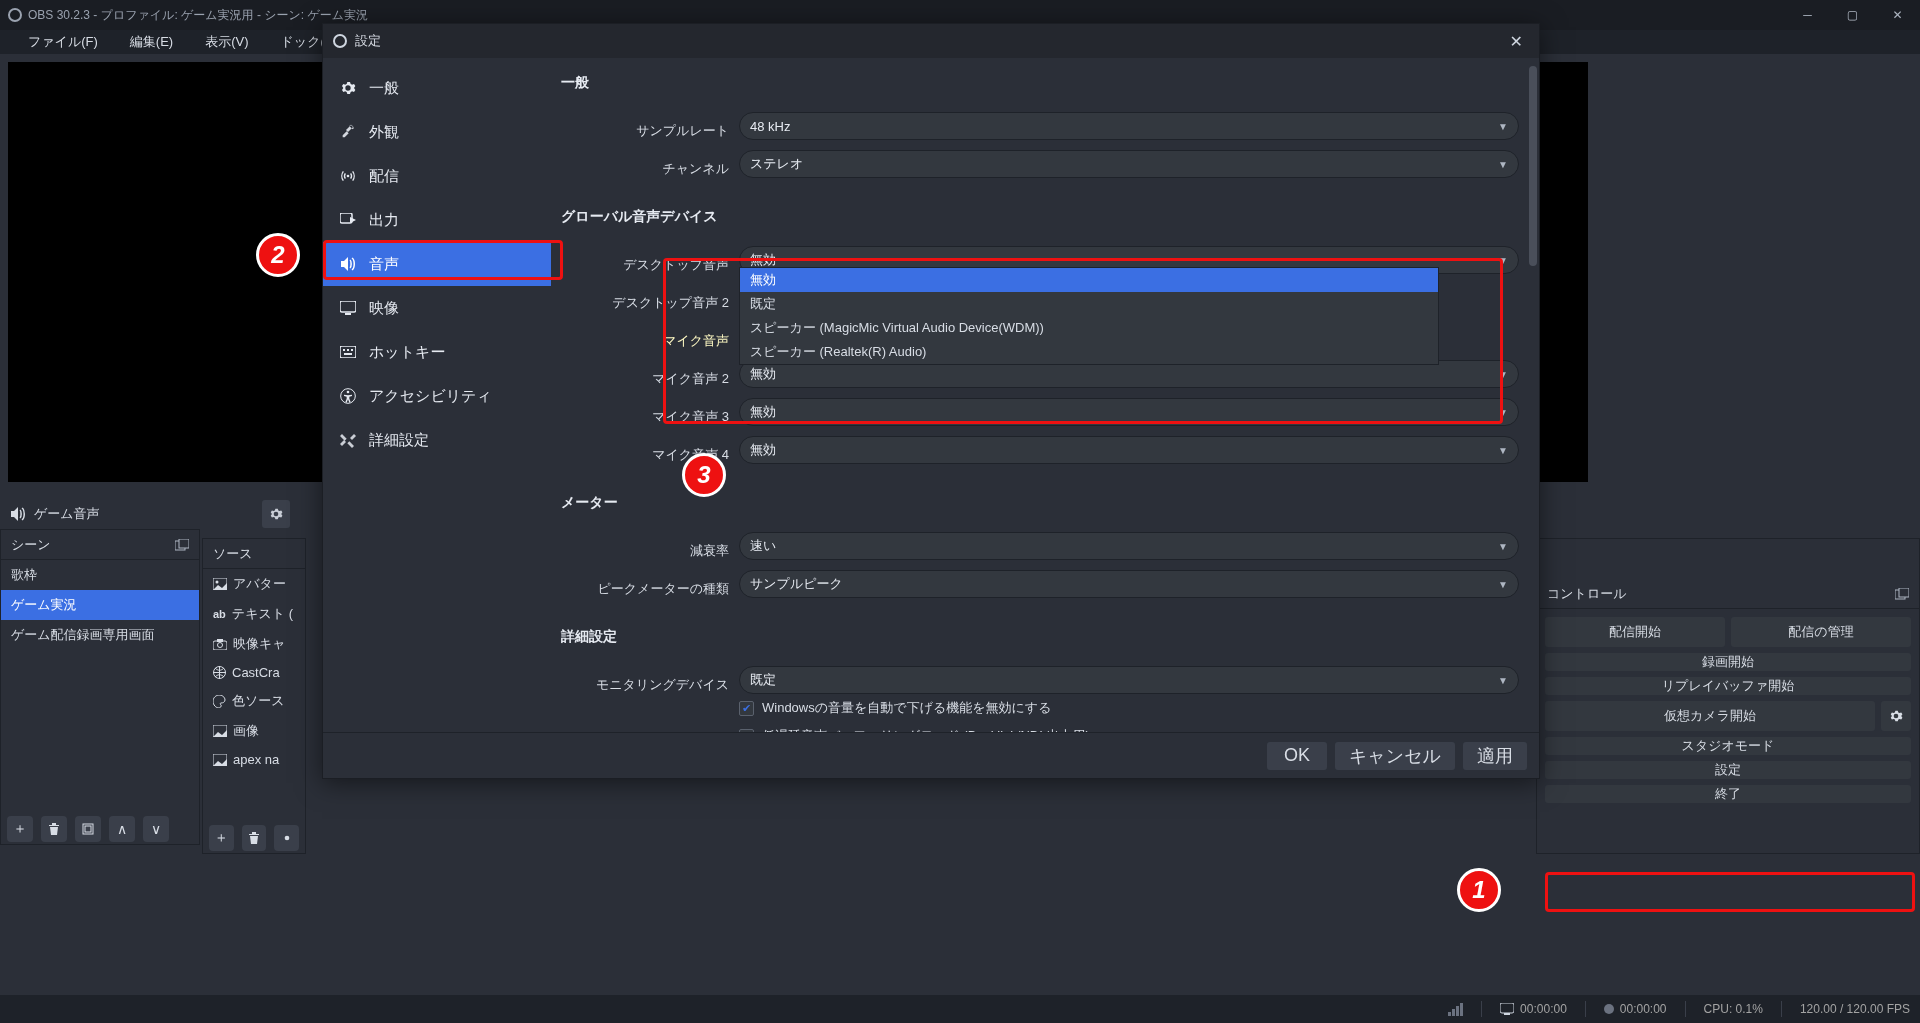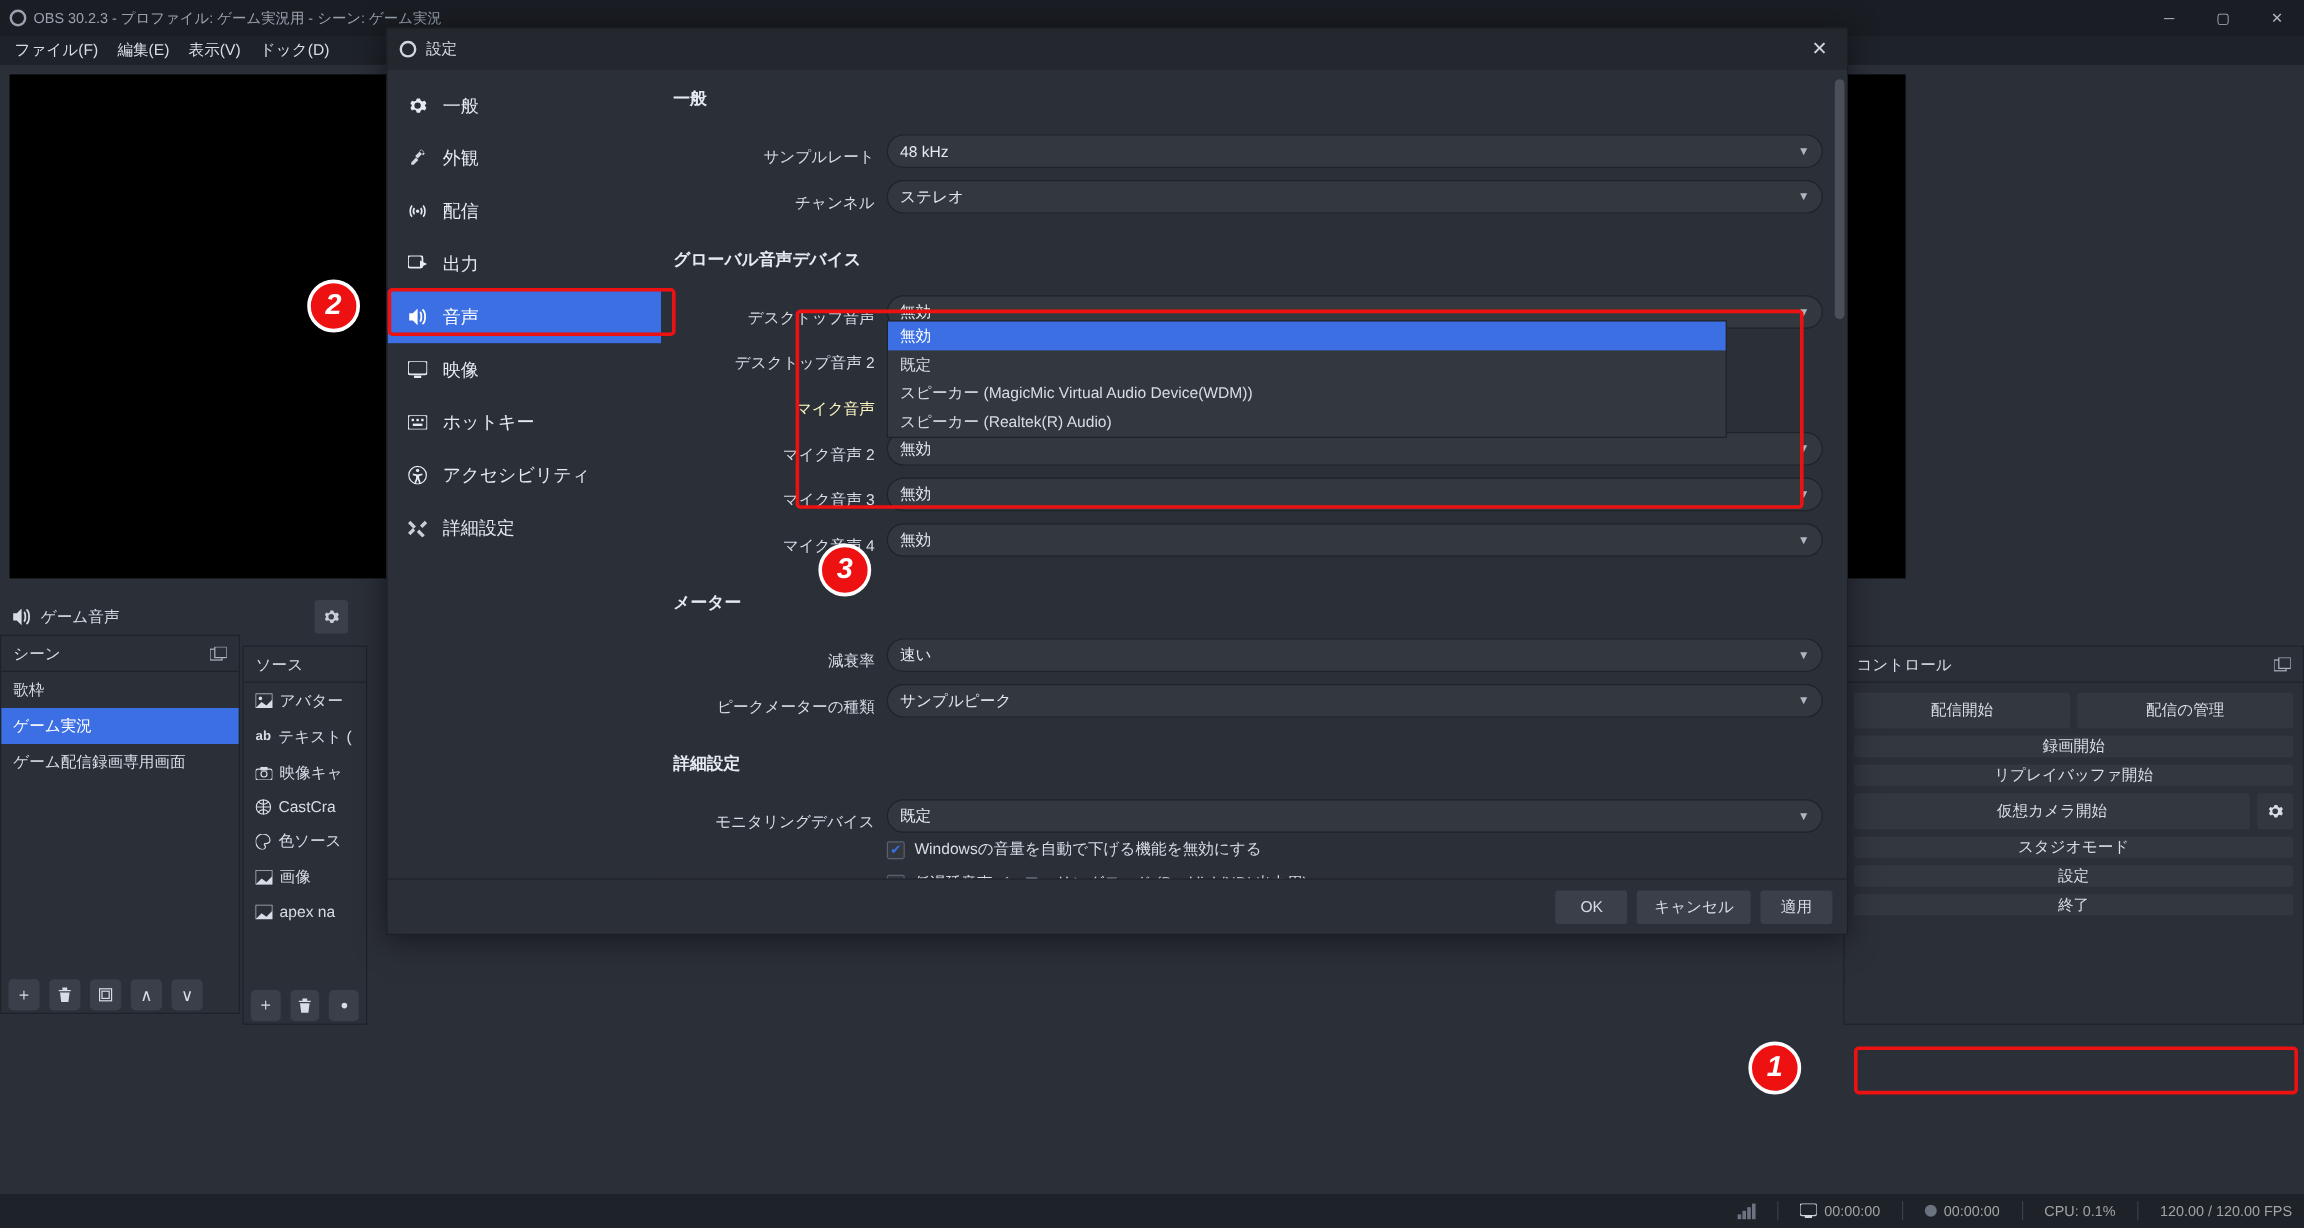--- a/index.html
+++ b/index.html
@@ -7,21 +7,21 @@
 body { transform-origin: top left; }
 
 
 .titlebar { height: 30px; background: #1a1d23; display: flex; align-items: center; padding-left: 8px; font-size: 12px; color: #9aa2af; }
 .titlebar .logo { width: 14px; height: 14px; border-radius: 50%; border: 2px solid #9aa2af; margin-right: 6px; }
 .titlebar .winctl { margin-left: auto; display: flex; }
 .titlebar .winctl div { width: 45px; height: 30px; display: flex; align-items: center; justify-content: center; color: #aeb6c2; }
 
 
 .menubar { height: 24px; background: #1e2229; display: flex; align-items: center; padding-left: 4px; font-size: 13px; }
-.menubar span { padding: 2px 8px; color: #d8dde5; }
+.menubar span { padding: 2px 8px; color: #d8dde5; margin-left: 16px; }
 
 
 .main { position: relative; height: calc(1023px - 30px - 24px - 28px); background: #2b2f38; }
 .preview-black { position: absolute; left: 8px; top: 8px; width: calc(100% - 340px); height: 420px; background: #000; }
 
 
 .mixer-strip { position: absolute; left: 0; top: 440px; height: 40px; width: 300px; background: #2b2f38; display: flex; align-items: center; padding: 0 10px; font-size: 13px; color: #d8dde5; }
 .mixer-strip .gear { margin-left: auto; width: 28px; height: 28px; background: #3a3f4a; display: flex; align-items: center; justify-content: center; border-radius: 3px; }
 
 
@@ -32,21 +32,21 @@
 .dock-item { padding: 6px 10px; display: flex; align-items: center; gap: 6px; }
 .dock-item.selected { background: #3b6fe3; color: #fff; }
 .dock-toolbar { height: 30px; display: flex; align-items: center; gap: 8px; padding: 0 6px; }
 .tb-btn { width: 26px; height: 26px; background: #3a3f4a; border-radius: 4px; display: flex; align-items: center; justify-content: center; color: #d8dde5; font-size: 14px; }
 
 .scenes-dock { position: absolute; left: 0; top: 475px; width: 200px; height: 316px; text-align: right; }
 .sources-dock { position: absolute; left: 202px; top: 484px; width: 104px; height: 316px; }
 
 
 .controls-panel { position: absolute; right: 0; top: 484px; width: 384px; height: 316px; background: #2b2f38; border: 1px solid #1e2229; display: flex; flex-direction: column; }
-.controls-panel .dock-header { justify-content: space-between; }
+.controls-panel .dock-header { justify-content: space-between; margin-top: 40px; }
 .controls-body { padding: 8px; display: flex; flex-direction: column; gap: 6px; }
 .ctrl-row { display: flex; gap: 6px; }
 .ctrl-btn { flex: 1; height: 30px; background: #33383f; display: flex; align-items: center; justify-content: center; font-size: 13px; border-radius: 3px; }
 .ctrl-btn.small-gear { flex: 0 0 30px; }
 
 
 .statusbar { height: 28px; background: #1e2229; display: flex; align-items: center; font-size: 12px; color: #a3a3a3; padding: 0 10px; gap: 18px; }
 .statusbar .spacer { flex: 1; }
 .statusbar .sig { display: flex; align-items: end; gap: 1px; }
 .statusbar .sig i { width: 3px; background: #6b7280; display: block; }
@@ -79,21 +79,21 @@
 .chk-row { display: flex; align-items: center; height: 28px; padding-left: 178px; font-size: 13px; gap: 8px; }
 .chkbox { width: 15px; height: 15px; background: #33383f; border: 1px solid #5a616d; border-radius: 2px; display: flex; align-items: center; justify-content: center; font-size: 11px; color: #3b6fe3; }
 
 
 .dropdown-list { position: absolute; background: #33383f; border: 1px solid #1e2229; font-size: 13px; z-index: 20; }
 .dropdown-list .opt { padding: 3px 10px; }
 .dropdown-list .opt.hover { background: #3b6fe3; color: #fff; }
 
 
 .modal-footer { height: 46px; display: flex; align-items: center; justify-content: flex-end; gap: 8px; padding: 0 12px; background: #2b2f38; border-top: 1px solid #1e2229; }
-.modal-btn { min-width: 60px; height: 28px; padding: 0 14px; background: #3a3f4a; border-radius: 3px; display: flex; align-items: center; justify-content: center; font-size: 13px; }
+.modal-btn { min-width: 60px; height: 28px; padding: 0 14px; background: #3a3f4a; border-radius: 3px; display: flex; align-items: center; justify-content: center; font-size: 18px; }
 
 
 .hl { position: absolute; border: 3px solid #e11; border-radius: 4px; pointer-events: none; z-index: 30; }
 
 
 .badge { position: absolute; width: 44px; height: 44px; border-radius: 50%; background: #e11; border: 3px solid #fff; color: #fff; font-size: 24px; font-weight: 700; display: flex; align-items: center; justify-content: center; z-index: 40; font-style: italic; }
 
 
 .sbar { position: absolute; right: 2px; top: 8px; width: 8px; height: 200px; background: #4a4f5a; border-radius: 4px; }
 

